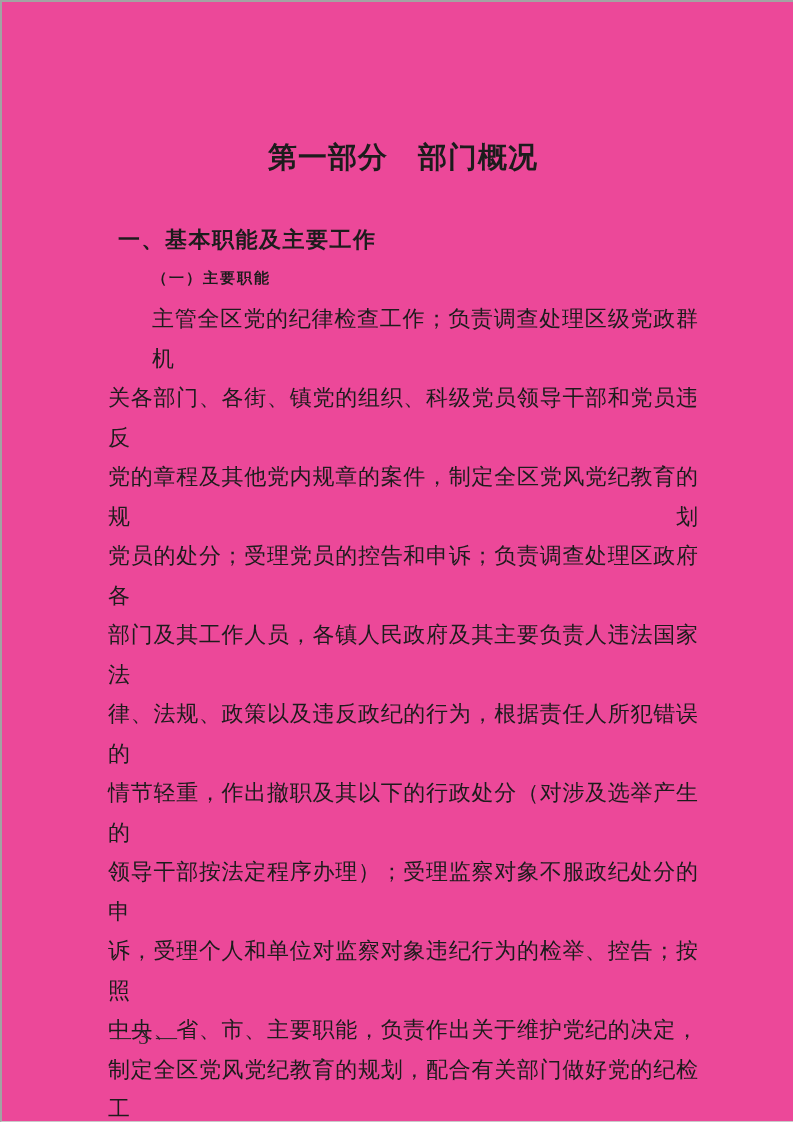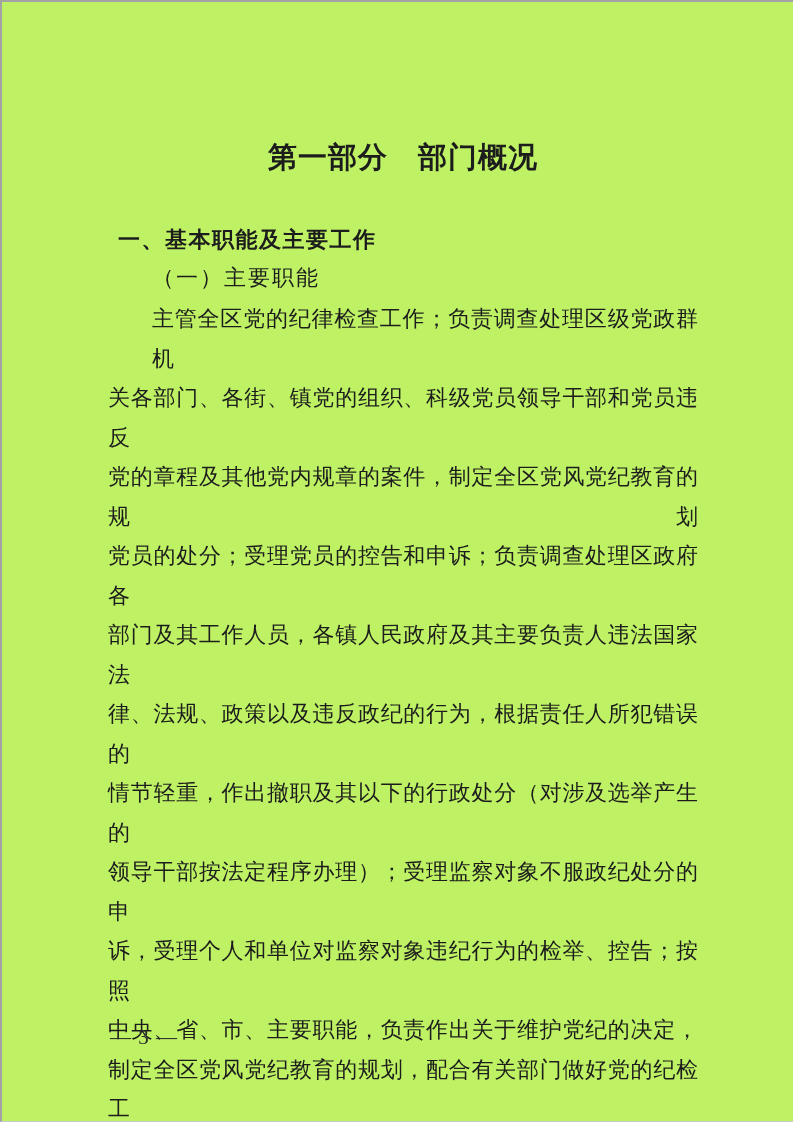--- a/index.html
+++ b/index.html
@@ -4,21 +4,21 @@
 <style>
   html, body {
     margin: 0;
     padding: 0;
     background: #ffffff;
   }
   .page {
     position: relative;
     width: 793px;
     height: 1122px;
-    background: #bef264;
+    background: #ec4899;
     box-sizing: border-box;
     border-top: 2px solid #a3a3a3;
     border-left: 2px solid #a3a3a3;
     border-bottom: 1px solid #c9c9c9;
     overflow: hidden;
     color: #1c1c1c;
     font-family: "Liberation Serif", "DejaVu Serif", serif;
   }
   .doc-title {
     position: absolute;
@@ -45,22 +45,22 @@
     letter-spacing: 1.5px;
   }
   .sub-heading {
     position: absolute;
     top: 260px;
     left: 106px;
     width: 590px;
     padding-left: 44px;
     box-sizing: border-box;
     font-family: "Liberation Serif", "DejaVu Serif", serif;
-    font-weight: normal;
-    font-size: 22px;
+    font-weight: bold;
+    font-size: 15px;
     line-height: 32px;
     letter-spacing: 2px;
   }
   .body-text {
     position: absolute;
     top: 297px;
     left: 106px;
     width: 590px;
     font-size: 22px;
   }

